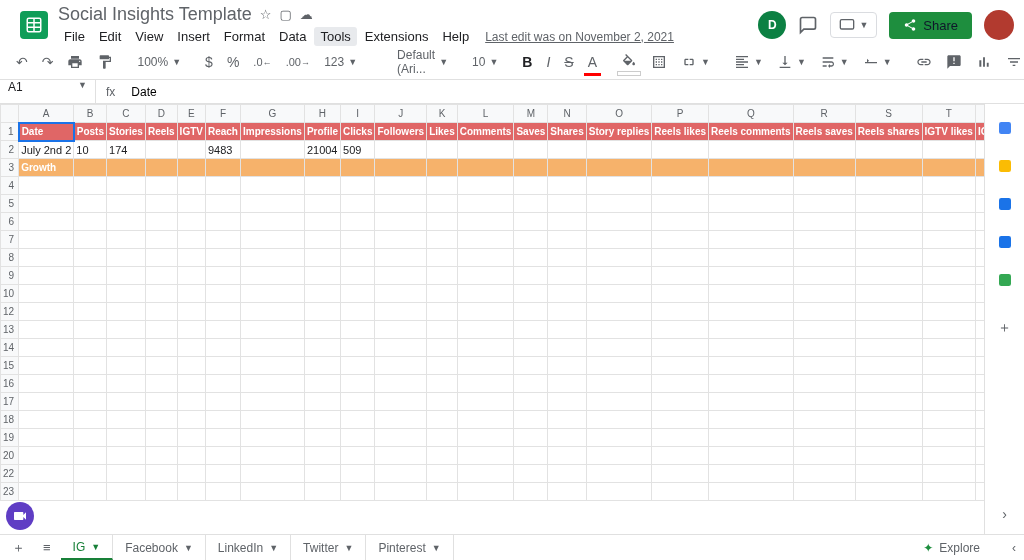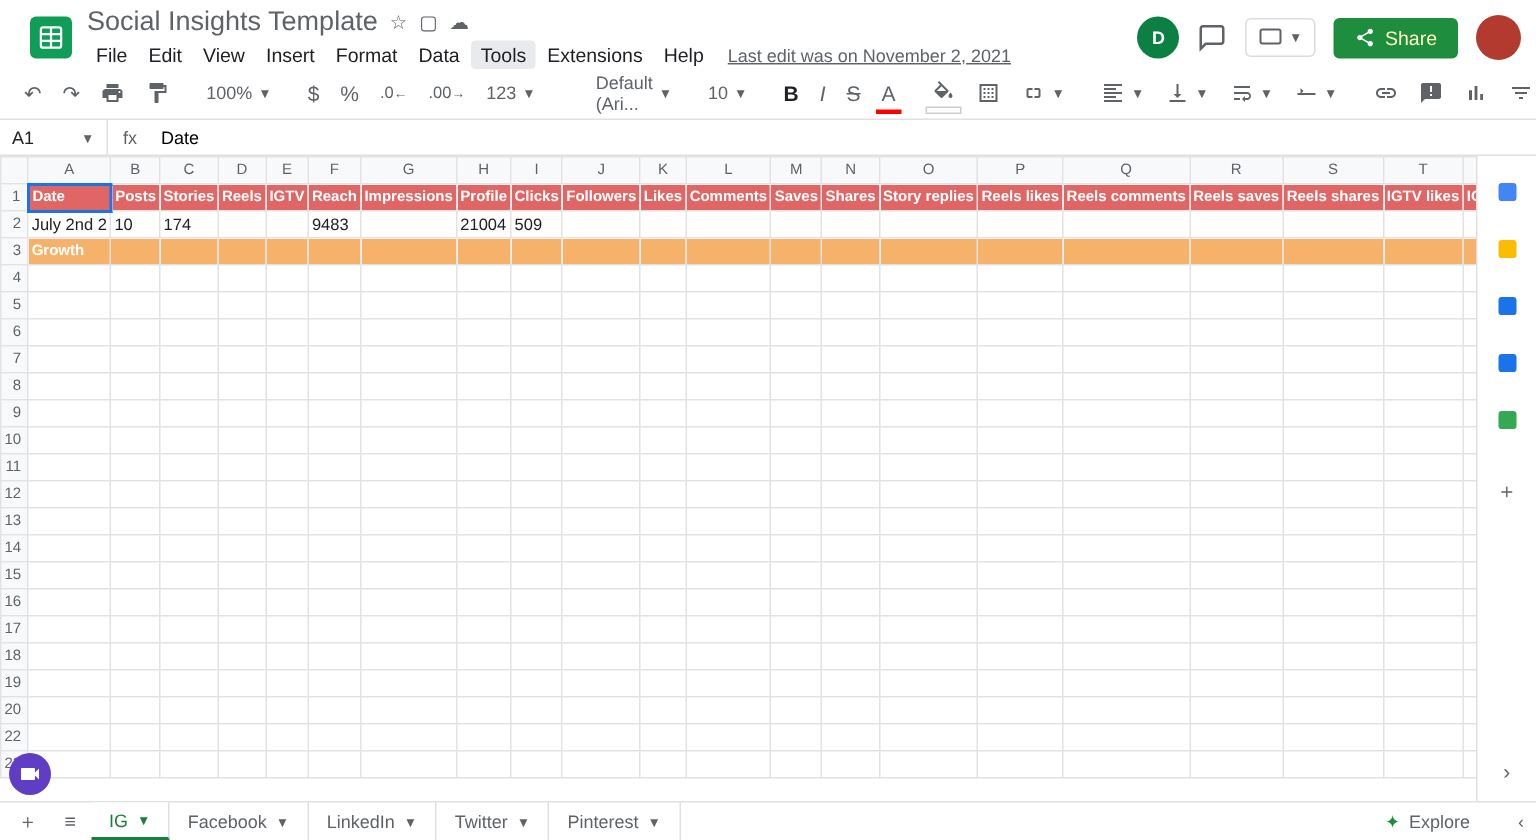--- a/index.html
+++ b/index.html
@@ -14,34 +14,34 @@
   .title-icons span { cursor: pointer; }
   .menu-row { display: flex; align-items: center; gap: 2px; font-size: 13px; color: #202124; margin-top: 2px; }
   .menu-row .menu-item { padding: 2px 6px; cursor: pointer; border-radius: 3px; }
   .menu-row .menu-item.active { background: #e8eaed; }
   .last-edit { color: #5f6368; text-decoration: underline; margin-left: 8px; font-size: 12px; }
   .header-right { display: flex; align-items: center; gap: 12px; }
   .avatar-small { width: 28px; height: 28px; border-radius: 50%; background: #0c8043; color:white; display:flex; align-items:center; justify-content:center; font-size:12px; font-weight:bold; }
   .avatar-user { width: 30px; height: 30px; border-radius: 50%; background: #b23a2f; }
   .comment-icon, .present-btn { color: #5f6368; cursor: pointer; }
   .present-btn { border: 1px solid #dadce0; border-radius: 4px; padding: 4px 8px; display:flex; align-items:center; gap:4px; }
-  .share-btn { background: #1e8e3e; color: #fef9c3; border-radius: 4px; padding: 6px 14px; display:flex; align-items:center; gap:6px; font-size:13px; cursor:pointer; }
+  .share-btn { background: #1e8e3e; color: #0f172a; border-radius: 4px; padding: 6px 14px; display:flex; align-items:center; gap:6px; font-size:13px; cursor:pointer; }
   .toolbar { display: flex; align-items: center; padding: 4px 10px; border-bottom: 1px solid #e0e0e0; gap: 2px; height: 36px; }
   .tb-btn { padding: 4px 6px; color: #5f6368; cursor: pointer; display:flex; align-items:center; font-size:14px; border-radius:2px; }
   .tb-sep { width: 1px; height: 20px; background: #e0e0e0; margin: 0 4px; }
   .tb-select { padding: 2px 6px; color: #5f6368; font-size: 12px; display:flex; align-items:center; gap:4px; cursor:pointer; }
   .tb-bold { font-weight: bold; color: #202124; }
   .tb-italic { font-style: italic; }
   .tb-strike { text-decoration: line-through; }
   .color-a { position: relative; }
   .color-a::after { content:''; position:absolute; bottom:-2px; left:2px; right:2px; height:3px; background:#ff0000; }
   .fill-bucket { position: relative; }
   .fill-bucket::after { content:''; position:absolute; bottom:-2px; left:2px; right:2px; height:3px; background:#fff; border:1px solid #ccc; }
   .formula-bar { display:flex; align-items:center; height: 24px; border-bottom: 1px solid #e0e0e0; }
-  .name-box { width: 72px; border-right: 1px solid #e0e0e0; padding: 0 8px; display:flex; align-items:center; justify-content:space-between; font-size:12px; height:100%; }
+  .name-box { width: 96px; border-right: 1px solid #e0e0e0; padding: 0 8px; display:flex; align-items:flex-start; justify-content:space-between; font-size:12px; height:100%; }
   .fx { padding: 0 10px; color:#5f6368; font-size:12px; }
   .formula-input { flex:1; padding: 0 6px; font-size:12px; border:none; outline:none; }
   .sheet-area { display:flex; height: calc(560px - 44px - 36px - 24px - 26px); }
   .grid-container { flex:1; overflow:hidden; position:relative; }
   .grid { border-collapse: collapse; table-layout: fixed; font-size: 11px; }
   .grid th, .grid td { border: 1px solid #e2e2e2; height: 18px; padding: 0 2px; text-align: left; overflow: hidden; white-space: nowrap; }
   .grid th { background: #f8f9fa; color: #5f6368; font-weight: normal; text-align: center; font-size: 10px; }
   .grid th.row-hdr { width: 28px; text-align: right; padding-right: 4px; }
   .grid td { background: #fff; }
   .header-row td { background: #e06666; color: white; font-weight: bold; font-size: 10px; }
@@ -497,44 +497,20 @@
             <td class=""></td>
             <td class=""></td>
             <td class=""></td>
             <td class=""></td>
             <td class=""></td>
             <td class=""></td>
             <td class=""></td>
             <td class=""></td>
           </tr>
           <tr class="">
-            <th class="row-hdr">11</th>
-            <td class=""></td>
-            <td class=""></td>
-            <td class=""></td>
-            <td class=""></td>
-            <td class=""></td>
-            <td class=""></td>
-            <td class=""></td>
-            <td class=""></td>
-            <td class=""></td>
-            <td class=""></td>
-            <td class=""></td>
-            <td class=""></td>
-            <td class=""></td>
-            <td class=""></td>
-            <td class=""></td>
-            <td class=""></td>
-            <td class=""></td>
-            <td class=""></td>
-            <td class=""></td>
-            <td class=""></td>
-            <td class=""></td>
-          </tr>
-          <tr class="">
             <th class="row-hdr">12</th>
             <td class=""></td>
             <td class=""></td>
             <td class=""></td>
             <td class=""></td>
             <td class=""></td>
             <td class=""></td>
             <td class=""></td>
             <td class=""></td>
             <td class=""></td>

